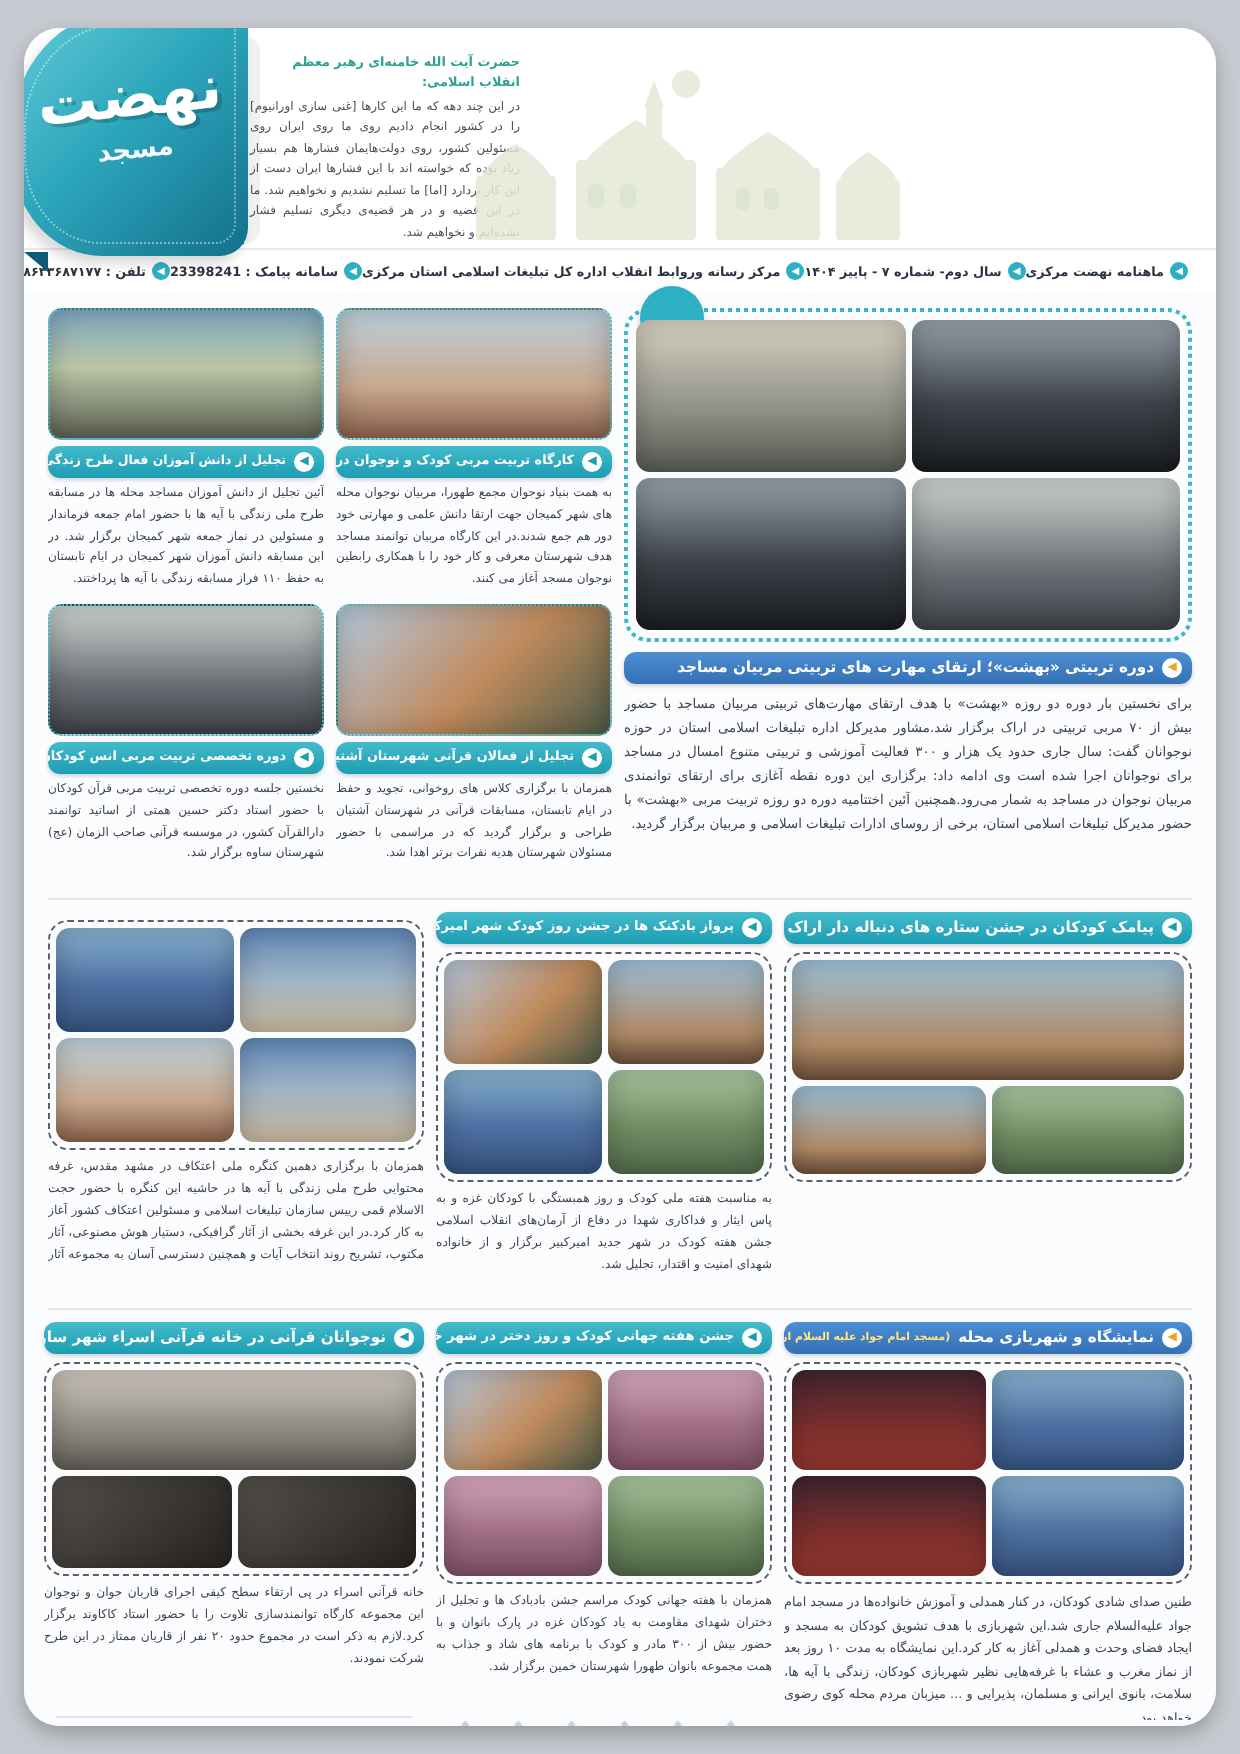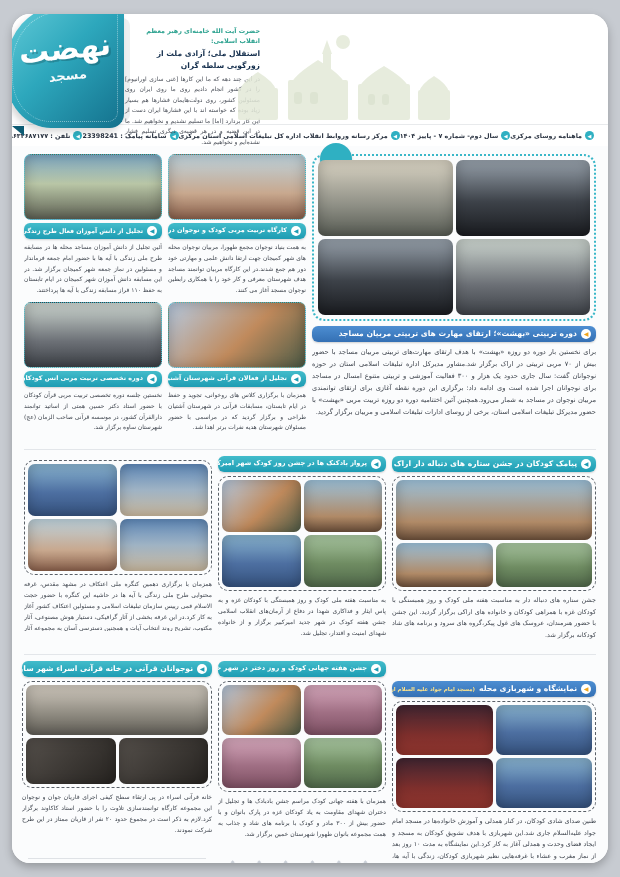--- a/index.html
+++ b/index.html
@@ -68,21 +68,21 @@
   .col { display:flex; flex-direction:column; }
   
   .pill {
     display:flex; align-items:center; gap:4px;
     border-radius:6px; padding:3px 5px; color:#fff;
     font-size:7.6px; font-weight:bold; line-height:1.2;
     box-shadow:0 1px 2px rgba(0,0,0,.18);
     white-space:nowrap; overflow:hidden;
   }
   .pill.teal { background:linear-gradient(180deg,#43bccb,#1d9cb3); }
-  .pill.blue { background:linear-gradient(180deg,#4d8ed2,#3470b4);margin-top:20px; }
+  .pill.blue { background:linear-gradient(180deg,#4d8ed2,#3470b4); }
   .pill .ic {
     width:10px; height:10px; border-radius:50%; background:#fff; flex:0 0 auto;
     display:inline-flex; align-items:center; justify-content:center;
     color:#f0a51c; font-size:6px;
   }
   .pill.teal .ic { color:#1d9cb3; }
   .pill .sfx { font-size:5.4px; color:#ffe48a; font-weight:bold; }
   
   .ph { border-radius:7px; position:relative; overflow:hidden; box-shadow:inset 0 0 14px rgba(0,0,0,.25); }
   .grid2 { display:grid; grid-template-columns:1fr 1fr; gap:3px; }
@@ -129,21 +129,20 @@
         <path d="M32 30 Q48 24 64 30 L63 44 Q48 52 33 44 Z" fill="#caa183"></path>
         <path d="M33 44 Q48 68 63 44 Q60 62 48 64 Q36 62 33 44 Z" fill="#e8e6e2"></path>
         <circle cx="40" cy="35" r="5.5" fill="none" stroke="#55514c" stroke-width="1.4"></circle>
         <circle cx="56" cy="35" r="5.5" fill="none" stroke="#55514c" stroke-width="1.4"></circle>
         <line x1="45" y1="35" x2="51" y2="35" stroke="#55514c" stroke-width="1.4"></line>
       </svg>
     </div>
 
     <div class="quote">
       <div class="quote-attr">حضرت آیت الله خامنه‌ای رهبر معظم انقلاب اسلامی:</div>
-      <div class="quote-title">استقلال ملی؛ آزادی ملت از زورگویی سلطه گران</div>
       <div class="quote-body">در این چند دهه که ما این کارها [غنی سازی اورانیوم] را در کشور انجام دادیم روی ما روی ایران روی مسئولین کشور، روی دولت‌هایمان فشارها هم بسیار زیاد بوده که خواسته اند با این فشارها ایران دست از این کار بردارد [اما] ما تسلیم نشدیم و نخواهیم شد. ما در این قضیه و در هر قضیه‌ی دیگری تسلیم فشار نشده‌ایم و نخواهیم شد.</div>
     </div>
 
     <svg class="mosque" viewBox="0 0 230 88">
       <g fill="#e3e9d8">
         <rect x="10" y="56" width="40" height="32" rx="2"></rect>
         <path d="M30 40 Q14 50 12 58 L48 58 Q46 50 30 40Z"></path>
         <rect x="95" y="20" width="8" height="68"></rect>
         <path d="M99 8 L94 22 L104 22 Z"></path>
         <rect x="60" y="48" width="60" height="40" rx="2"></rect>
@@ -167,21 +166,21 @@
       <div class="logo-text">
         <span class="l1">نهضت</span>
         <span class="l2">مسجد</span>
       </div>
     </div>
   </div>
 
   <div class="masthead">
     <span class="mh-item">
       <span class="bullet">◀</span>
-      <span>ماهنامه روسای مرکزی</span>
+      <span>ماهنامه نهضت مرکزی</span>
     </span>
     <span class="mh-item">
       <span class="bullet">◀</span>
       <span>سال دوم- شماره ۷ - پاییز ۱۴۰۴</span>
     </span>
     <span class="mh-item">
       <span class="bullet">◀</span>
       <span>مرکز رسانه وروابط انقلاب اداره کل تبلیغات اسلامی استان مرکزی</span>
     </span>
     <span class="mh-item">
@@ -255,21 +254,20 @@
           <span class="ic">◀</span>
           <span>پیامک کودکان در جشن ستاره های دنباله دار اراک</span>
         </div>
         <div class="dotbox-dark" style="margin-top:4px;">
           <div class="ph p8" style="height:60px;"></div>
           <div class="grid2" style="margin-top:3px;">
             <div class="ph p9" style="height:44px;"></div>
             <div class="ph p8" style="height:44px;"></div>
           </div>
         </div>
-        <div class="btxt" style="margin-top:4px; height:52px;">جشن ستاره های دنباله دار به مناسبت هفته ملی کودک و روز همبستگی با کودکان غزه با همراهی کودکان و خانواده های اراکی برگزار گردید. این جشن با حضور هنرمندان، عروسک های غول پیکر،گروه های سرود و برنامه های شاد کودکانه برگزار شد.</div>
       </div>
 
       <div class="col" style="width:168px;">
         <div class="pill teal" style="font-size:6.6px;">
           <span class="ic">◀</span>
           <span>پرواز بادکنک ها در جشن روز کودک شهر امیرکبیر</span>
         </div>
         <div class="dotbox-dark" style="margin-top:4px;">
           <div class="grid2">
             <div class="ph p8" style="height:52px;"></div>

